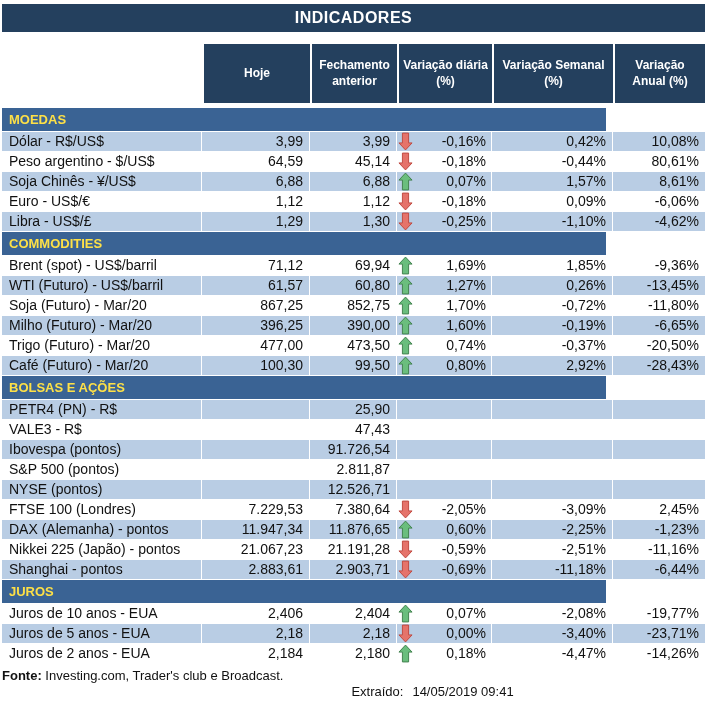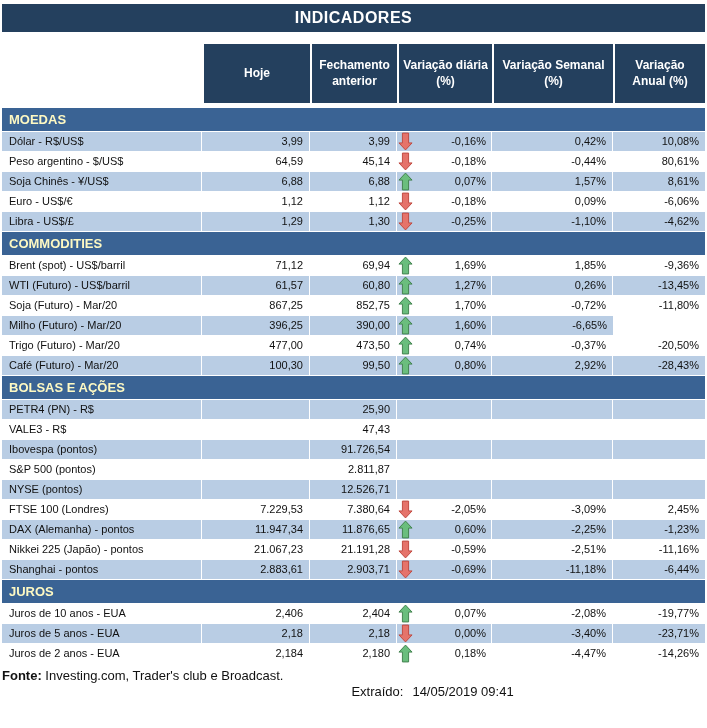--- a/index.html
+++ b/index.html
@@ -26,27 +26,27 @@
   .hspacer{background:transparent;}
   .hcell{
     background:var(--navy);color:#fff;font-weight:bold;font-size:12px;
     display:flex;align-items:center;justify-content:center;text-align:center;
     line-height:1.3;padding:2px 3px;border-left:2px solid #fff;
   }
   .hcell:first-of-type{border-left:none;}
 
   #table-body{margin-top:5px;}
   .band{
-    width:703px;height:23px;background:var(--band);
-    color:#fef9c3;font-weight:bold;font-size:13px;line-height:23px;
+    width:604px;height:23px;background:var(--band);
+    color:#fde047;font-weight:bold;font-size:13px;line-height:23px;
     padding-left:7px;margin-bottom:1px;
   }
   .row{
     display:grid;grid-template-columns:200px 108px 87px 95px 121px 92px;
-    height:20px;border-bottom:1px solid #fff;font-size:11px;line-height:19px;
+    height:20px;border-bottom:1px solid #fff;font-size:14px;line-height:19px;
   }
   .row.alt .cell{background:var(--rowalt);}
   .cell{background:transparent;border-right:1px solid #fff;overflow:hidden;white-space:nowrap;}
   .cell:last-child{border-right:none;}
   .cell.label{padding-left:7px;text-align:left;}
   .cell.num{text-align:right;padding-right:6px;}
   .cell.vard{display:flex;align-items:flex-end;justify-content:space-between;padding:0 5px 0 1px;}
   .cell.vard .arr{width:15px;height:19px;display:inline-flex;align-items:center;}
   .cell.vard .val{flex:1;text-align:right;}
 
@@ -201,20 +201,21 @@
         <div class="cell num">396,25</div>
         <div class="cell num">390,00</div>
         <div class="cell vard">
           <span class="arr">
             <svg width="15" height="19" viewBox="0 0 16 20">
               <path d="M8 1 L15 8.5 L11.3 8.5 L11.3 19 L4.7 19 L4.7 8.5 L1 8.5 Z" fill="#6ABE7D" stroke="#3F7F4C" stroke-width="1"></path>
             </svg>
           </span>
           <span class="val">1,60%</span>
         </div>
+        <div class="cell num">-0,19%</div>
         <div class="cell num">-6,65%</div>
       </div>
       <div class="row">
         <div class="cell label">Trigo (Futuro) - Mar/20</div>
         <div class="cell num">477,00</div>
         <div class="cell num">473,50</div>
         <div class="cell vard">
           <span class="arr">
             <svg width="15" height="19" viewBox="0 0 16 20">
               <path d="M8 1 L15 8.5 L11.3 8.5 L11.3 19 L4.7 19 L4.7 8.5 L1 8.5 Z" fill="#6ABE7D" stroke="#3F7F4C" stroke-width="1"></path>

